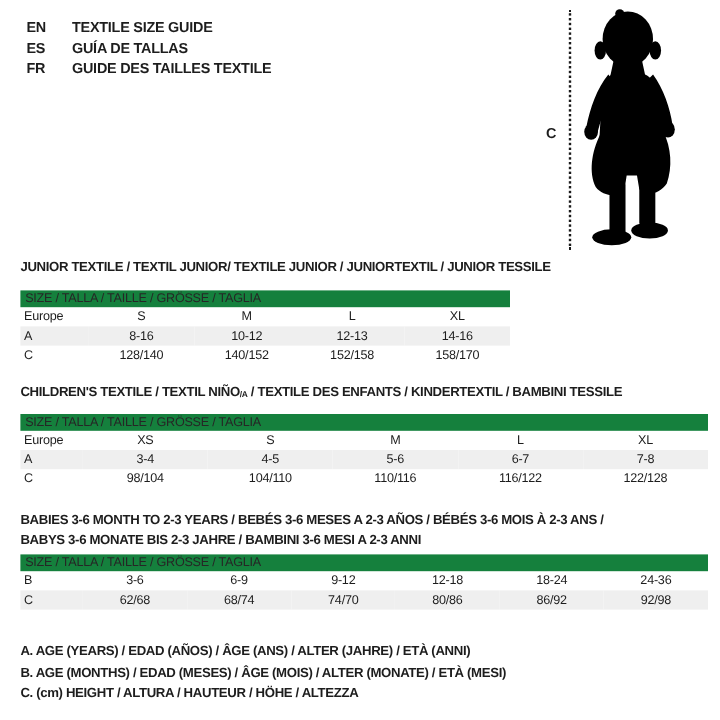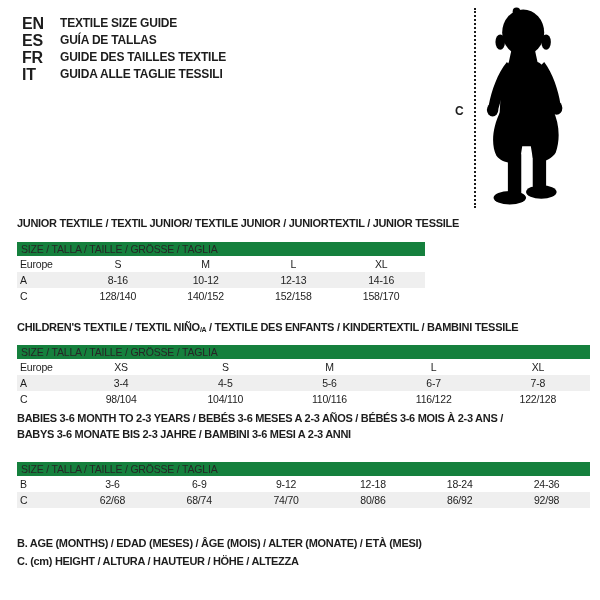--- a/index.html
+++ b/index.html
@@ -6,35 +6,35 @@
   body{
     width:600px;height:600px;background:#ffffff;
     font-family:"Liberation Sans",sans-serif;color:#1d1d1d;
     position:relative;overflow:hidden;
   }
   .page{position:absolute;inset:0;width:600px;height:600px;background:#fff;}
 
   
   .lang-list{position:absolute;top:15px;left:22px;}
   .lang-row{display:flex;height:17px;line-height:17px;}
-  .lang-code{width:38px;font-size:16px;font-weight:bold;letter-spacing:-0.2px;}
+  .lang-code{width:38px;font-size:12px;font-weight:bold;letter-spacing:-0.2px;}
   .lang-label{font-size:12px;font-weight:bold;letter-spacing:-0.2px;white-space:nowrap;}
 
   
   .height-line{position:absolute;left:474px;top:8px;height:200px;width:0;
     border-left:2px dotted #1a1a1a;}
   .height-label{position:absolute;left:455px;top:104px;font-size:12px;font-weight:bold;}
   .baby-svg{position:absolute;left:484px;top:6px;width:86px;height:202px;}
 
   
   .section-title{position:absolute;left:17px;font-size:11px;font-weight:bold;
     letter-spacing:-0.3px;white-space:nowrap;line-height:13px;}
   #junior-title{top:217px;}
   #children-title{top:321px;}
-  .babies-title{position:absolute;left:17px;top:410px;font-size:11px;font-weight:bold;
+  .babies-title{position:absolute;left:17px;top:426px;font-size:11px;font-weight:bold;
     letter-spacing:-0.3px;white-space:nowrap;line-height:16px;}
 
   
   table.sizes{position:absolute;left:17px;border-collapse:collapse;table-layout:fixed;}
   #junior-table{top:242px;width:408px;}
   #children-table{top:345px;width:573px;}
   #babies-table{top:462px;width:573px;}
   table.sizes td{
     height:16px;padding:0;font-size:10.5px;letter-spacing:-0.2px;
     text-align:center;white-space:nowrap;color:#1d1d1d;vertical-align:middle;
@@ -66,24 +66,20 @@
       <span class="lang-label">TEXTILE SIZE GUIDE</span>
     </div>
     <div class="lang-row">
       <span class="lang-code">ES</span>
       <span class="lang-label">GUÍA DE TALLAS</span>
     </div>
     <div class="lang-row">
       <span class="lang-code">FR</span>
       <span class="lang-label">GUIDE DES TAILLES TEXTILE</span>
     </div>
-    <div class="lang-row">
-      <span class="lang-code">IT</span>
-      <span class="lang-label">GUIDA ALLE TAGLIE TESSILI</span>
-    </div>
   </div>
 
   <div class="height-line"></div>
   <span class="height-label">C</span>
   <svg class="baby-svg" viewBox="0 0 90 210" xmlns="http://www.w3.org/2000/svg">
     <g fill="#000000">
 
       <ellipse cx="41" cy="27" rx="22" ry="24"></ellipse>
       <circle cx="34" cy="5" r="4"></circle>
       <ellipse cx="17" cy="37" rx="5" ry="8"></ellipse>
@@ -218,17 +214,18 @@
         <td>68/74</td>
         <td>74/70</td>
         <td>80/86</td>
         <td>86/92</td>
         <td>92/98</td>
       </tr>
     </tbody>
   </table>
 
   <div class="notes">
+    <div class="note-line">A. AGE (YEARS) / EDAD (AÑOS) / ÂGE (ANS) / ALTER (JAHRE) / ETÀ (ANNI)</div>
     <div class="note-line">B. AGE (MONTHS) / EDAD (MESES) / ÂGE (MOIS) / ALTER (MONATE) / ETÀ (MESI)</div>
     <div class="note-line">C. (cm) HEIGHT / ALTURA / HAUTEUR / HÖHE / ALTEZZA</div>
   </div>
 
 </div>
 
 </body></html>

